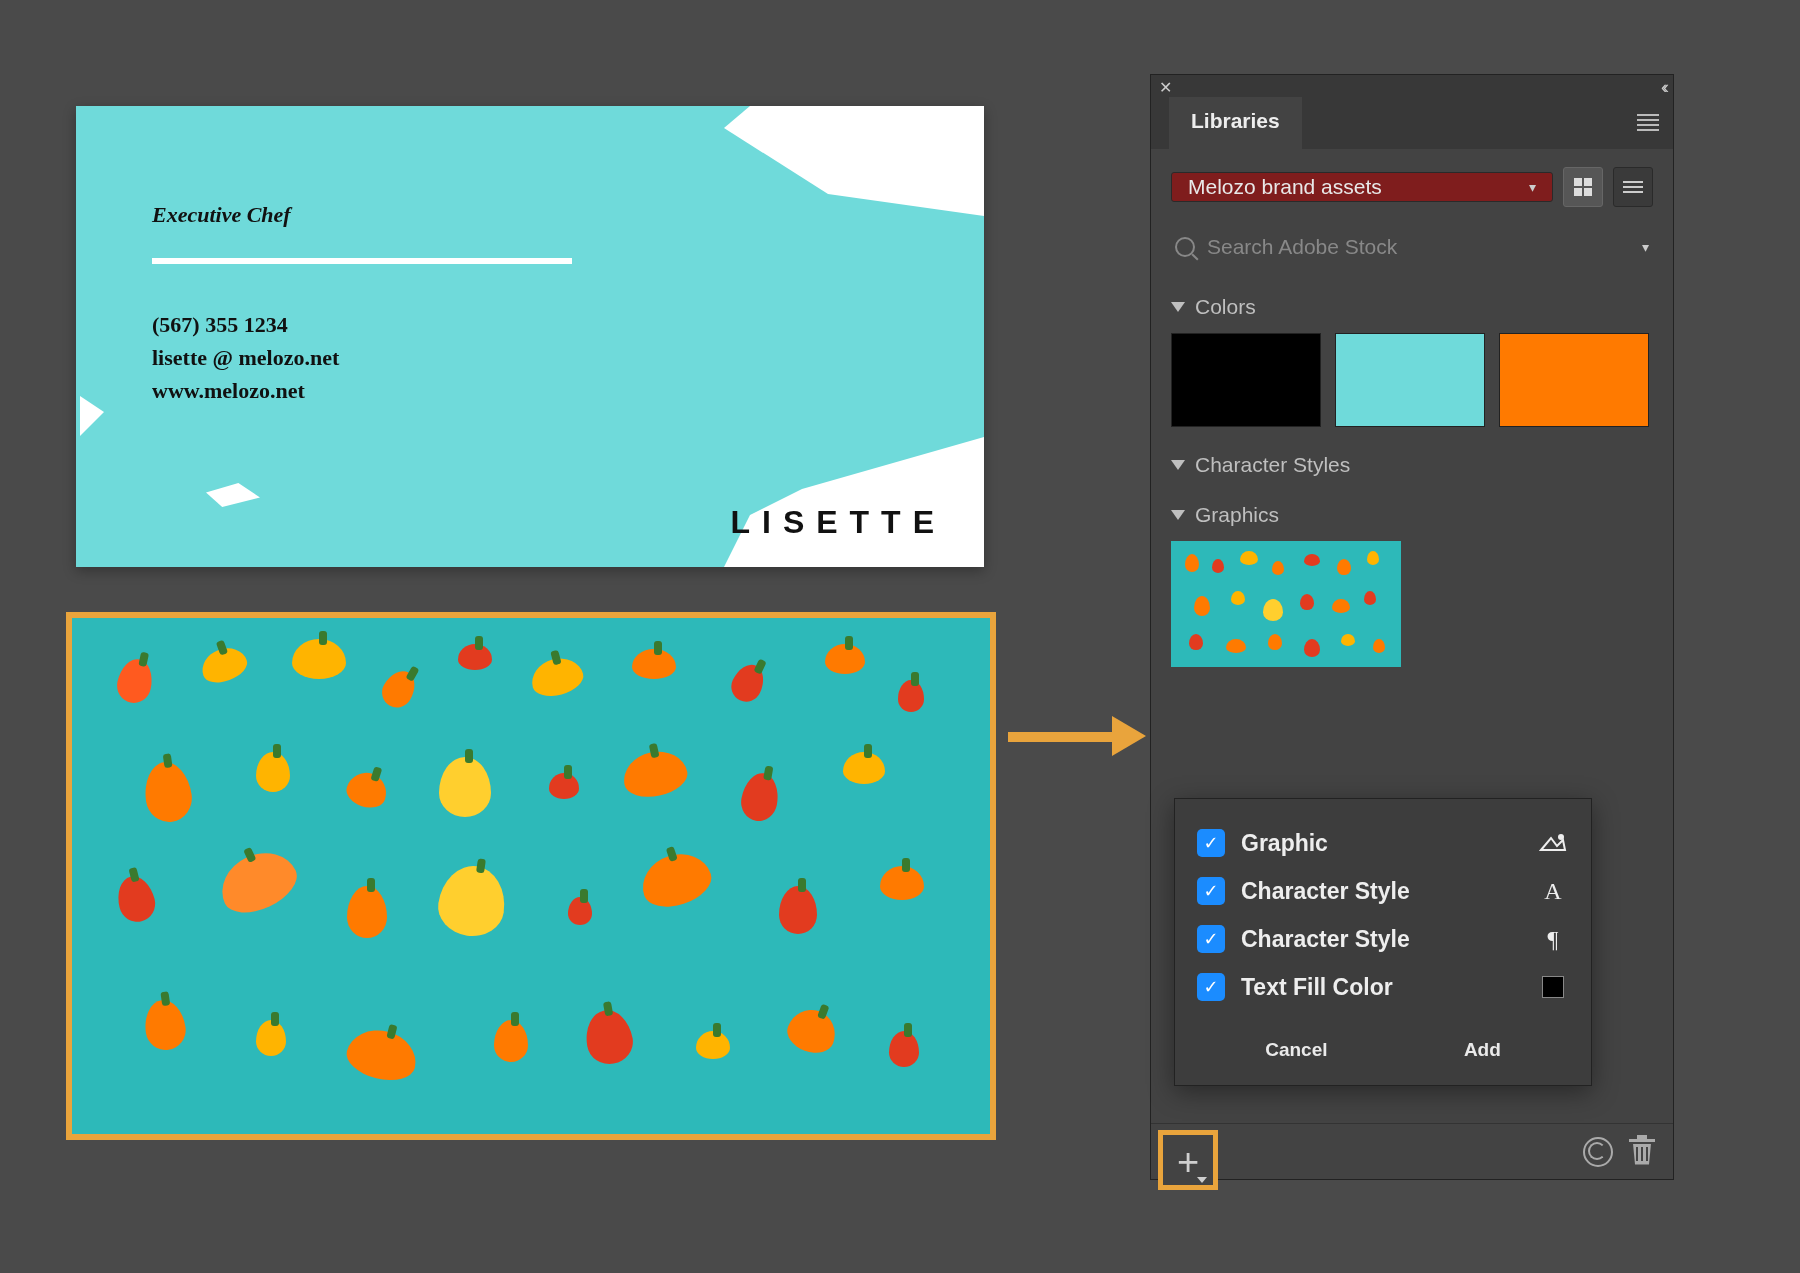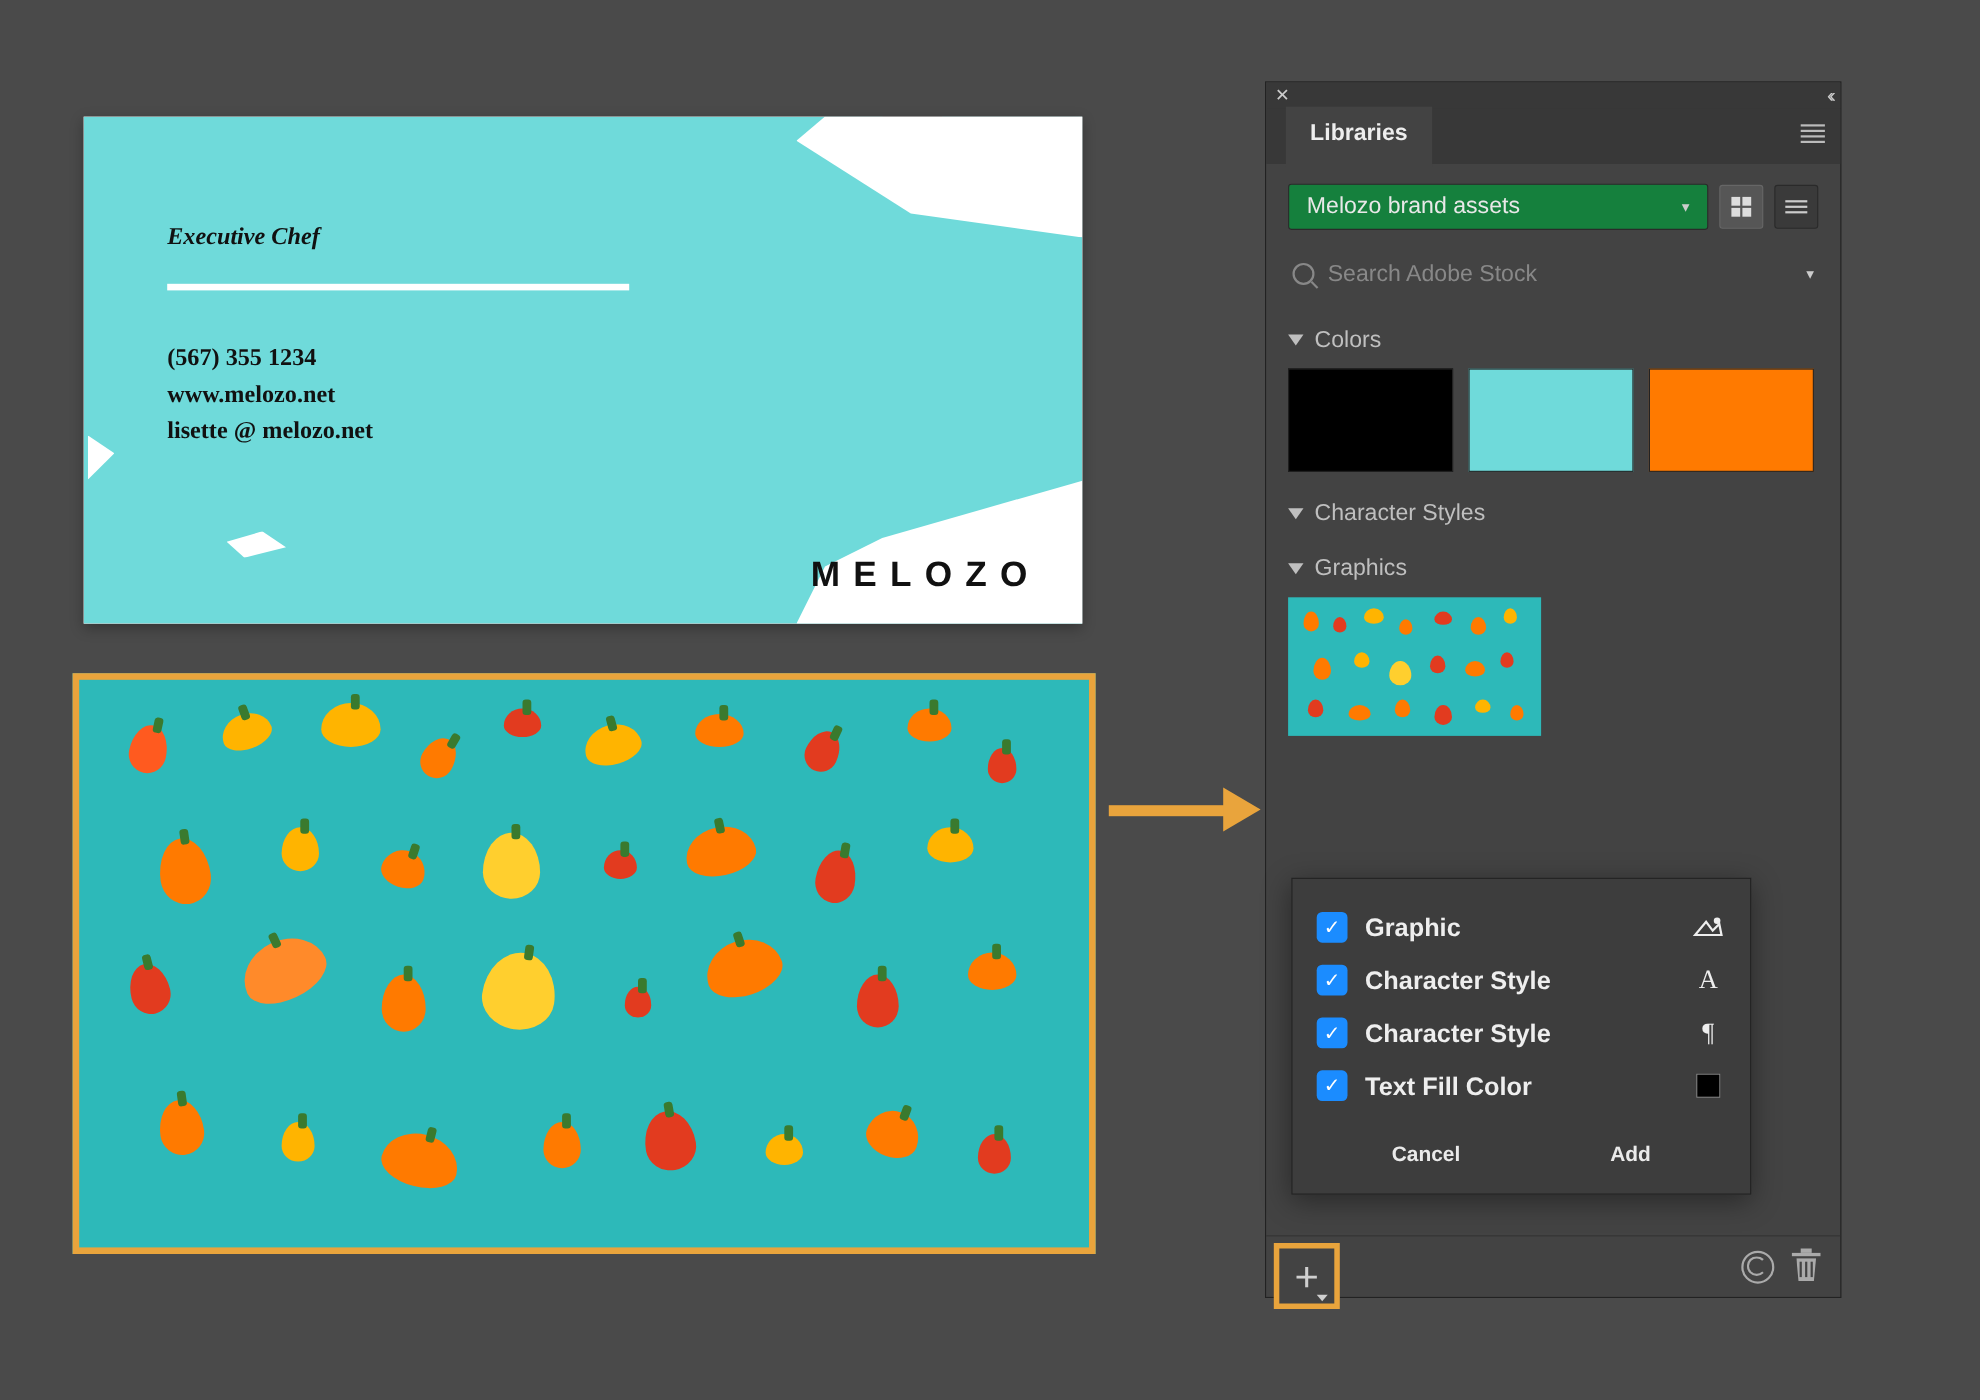--- a/index.html
+++ b/index.html
@@ -87,21 +87,21 @@
   .tabbar { height: 50px; background: #383838; display:flex; align-items:center; padding-left:18px; }
   .tab-active { background:#434343; color:#eee; font-weight:600; padding:12px 22px 18px; font-size:21px; }
   .panel-menu { margin-left:auto; margin-right:14px; color:#ccc; cursor:pointer; }
   .menu-lines { display:inline-block; }
   .menu-lines span { display:block; width:22px; height:2px; background:#bbb; margin:3px 0; }
 
   .panel-body { padding: 18px 20px 0; }
 
   .lib-row { display:flex; gap:10px; align-items:center; }
   .lib-select {
-    flex:1; height:42px; background:#15803d; border:1px solid #2a2a2a;
+    flex:1; height:30px; background:#7f1d1d; border:1px solid #2a2a2a;
     display:flex; align-items:center; padding:0 16px; color:#e8e8e8; font-size:21px;
     justify-content:space-between; cursor:pointer; border-radius:3px;
   }
   .chev { font-size:14px; color:#ccc; }
   .view-btn {
     width:40px; height:40px; background:#3a3a3a; border:1px solid #2a2a2a;
     display:flex; align-items:center; justify-content:center; cursor:pointer; color:#ddd; border-radius:3px;
   }
   .view-btn.active { background:#565656; border-color:#666; }
   .grid-icon { display:grid; grid-template-columns:8px 8px; grid-template-rows:8px 8px; gap:2px; }
@@ -194,25 +194,25 @@
   <div class="tealfill"></div>
   <div class="card-whitecorner"></div>
   <div class="card-whitebottom"></div>
   <div class="card-fleck1"></div>
   <div class="card-fleck2"></div>
   <div class="card-content">
     <div class="card-title">Executive Chef</div>
     <div class="card-rule"></div>
     <div class="card-contact">
       <div>(567) 355 1234</div>
+      <div>lisette @ melozo.net</div>
       <div>www.melozo.net</div>
-      <div>lisette @ melozo.net</div>
-    </div>
-  </div>
-  <div class="card-logo">MELOZO</div>
+    </div>
+  </div>
+  <div class="card-logo">LISETTE</div>
 </div>
 
 <div class="photo-wrap">
 
   <div class="pep" style="left:5%;top:8%;width:34px;height:44px;background:#ff5a1f;transform:rotate(12deg)"></div>
   <div class="pep" style="left:14%;top:6%;width:46px;height:32px;background:#ffb400;transform:rotate(-20deg)"></div>
   <div class="pep" style="left:24%;top:4%;width:54px;height:40px;background:#ffb400"></div>
   <div class="pep" style="left:34%;top:10%;width:30px;height:38px;background:#ff7a00;transform:rotate(30deg)"></div>
   <div class="pep" style="left:42%;top:5%;width:34px;height:26px;background:#e23b1f"></div>
   <div class="pep" style="left:50%;top:8%;width:52px;height:36px;background:#ffb400;transform:rotate(-15deg)"></div>

